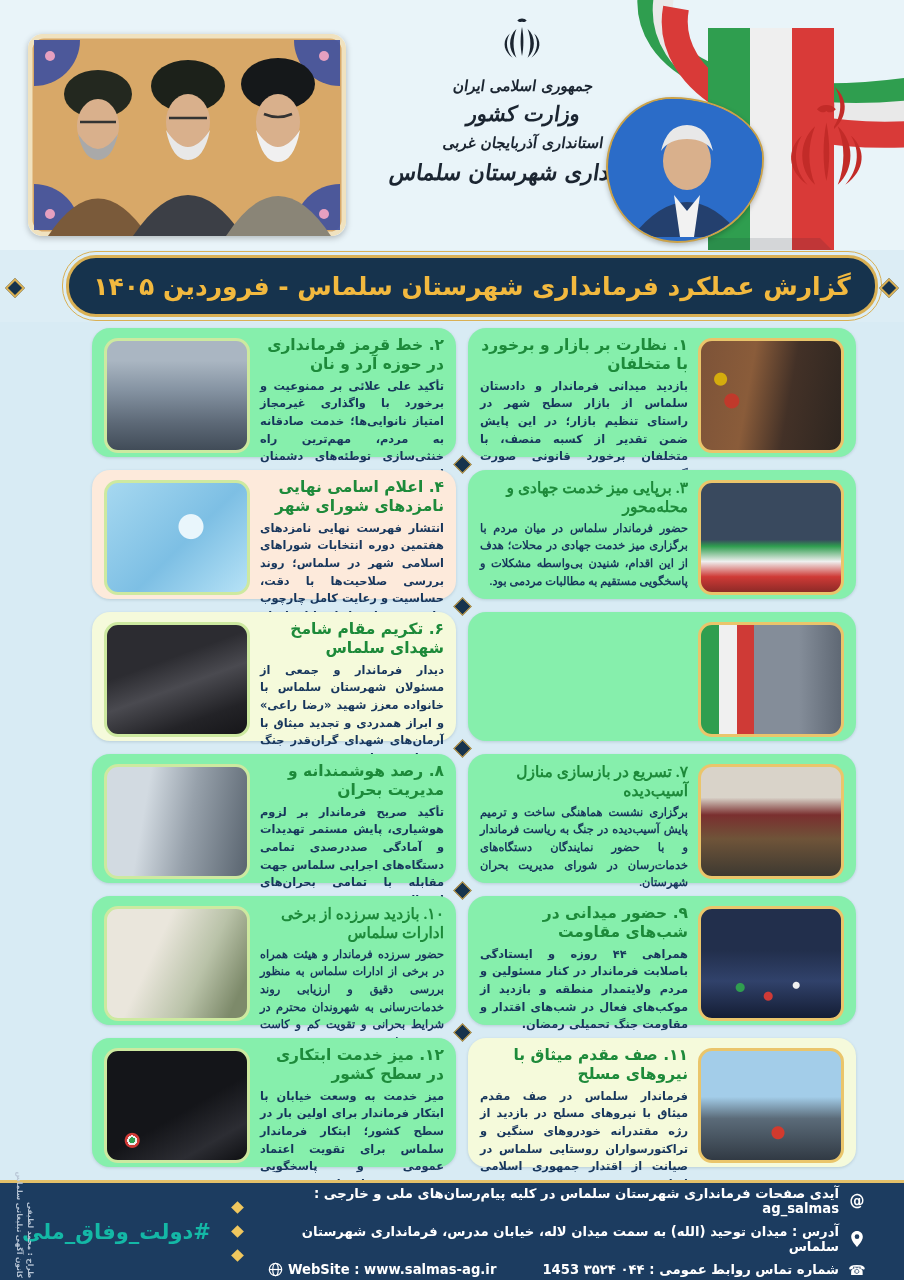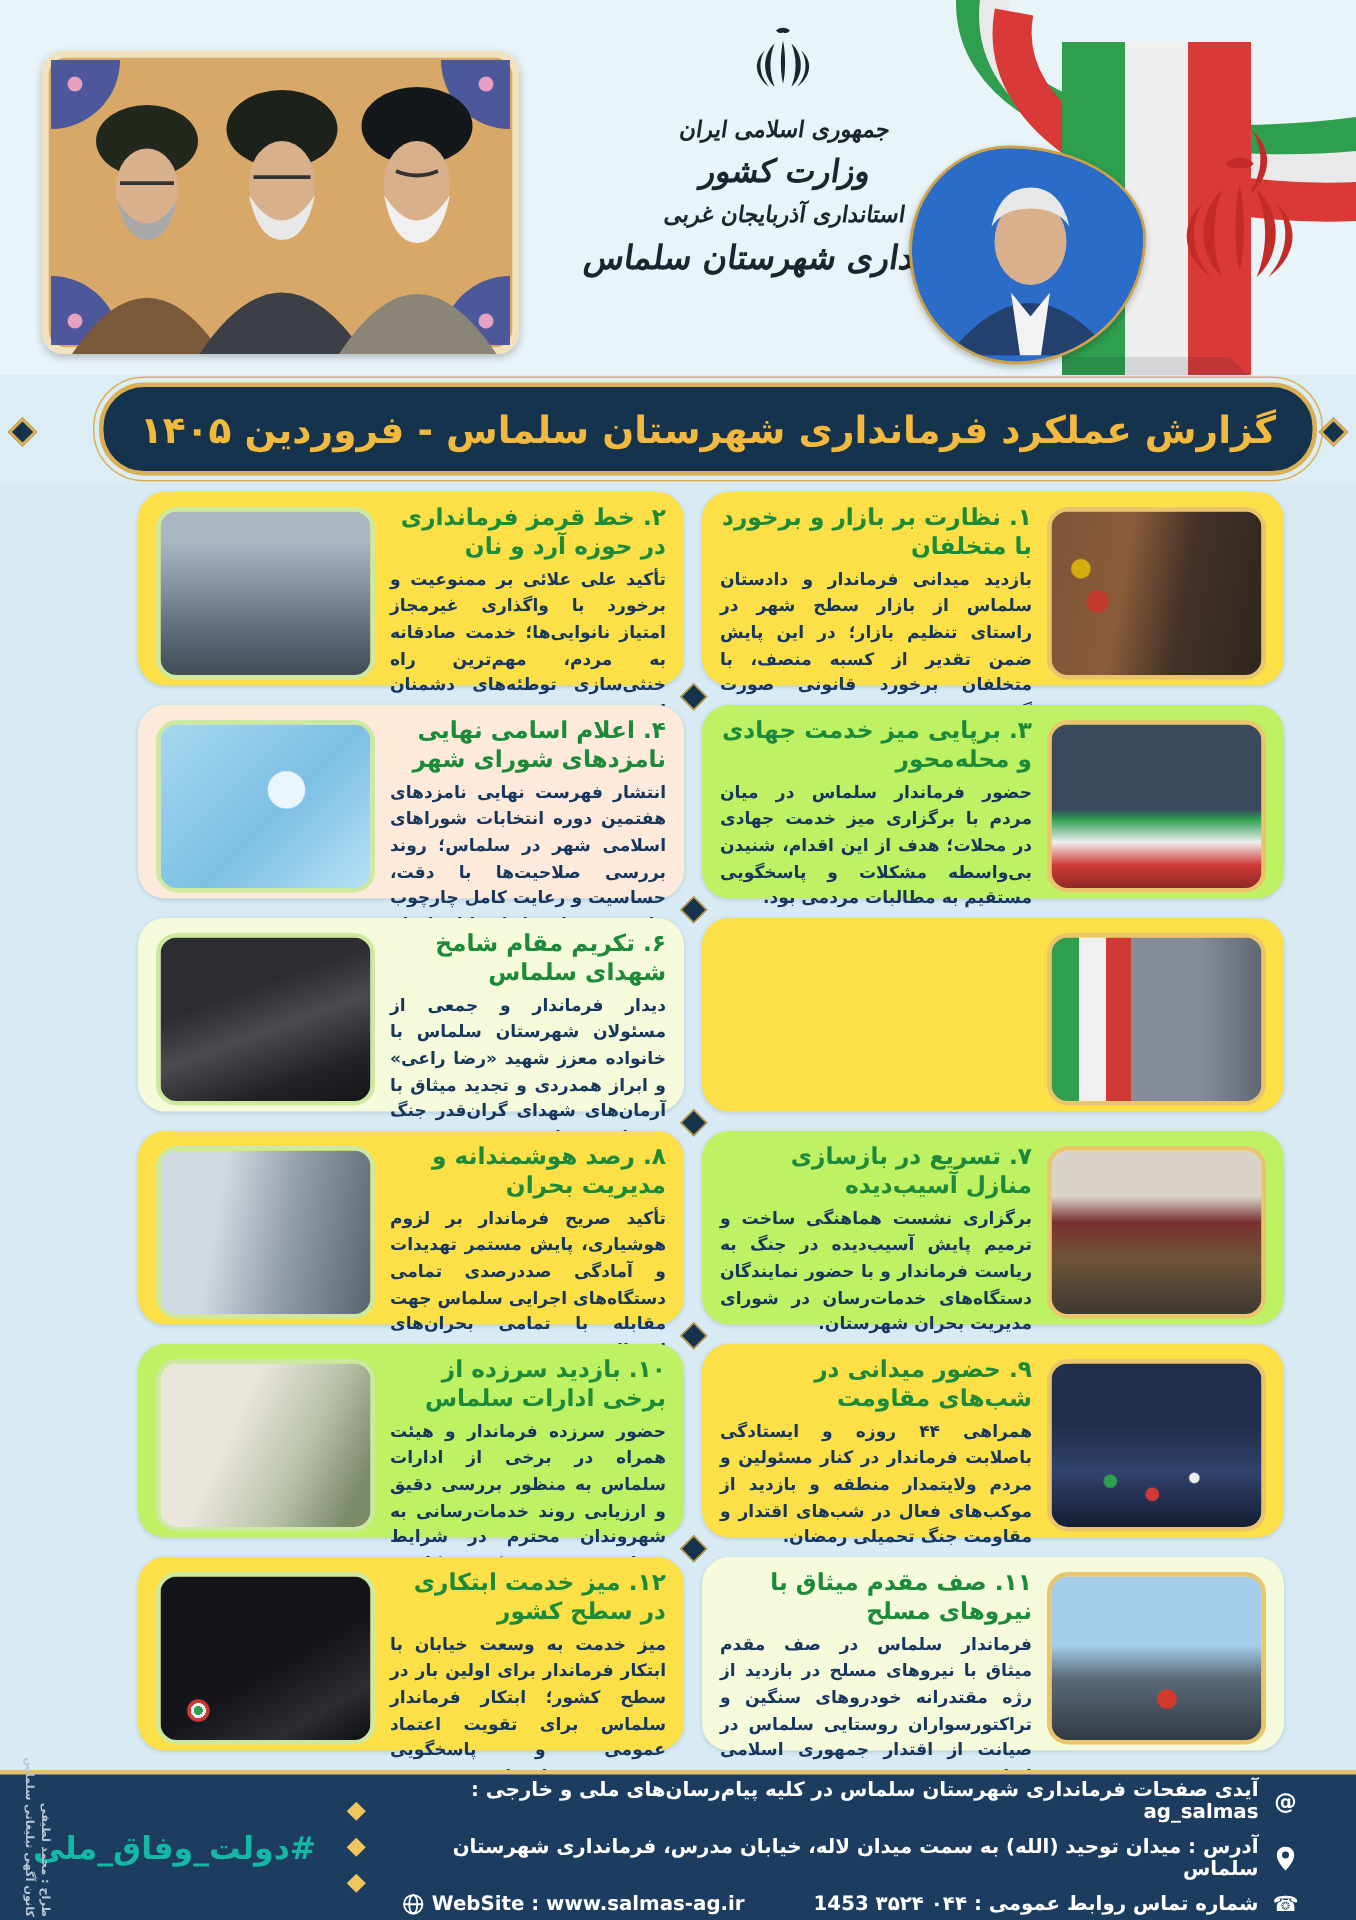--- a/index.html
+++ b/index.html
@@ -34,21 +34,21 @@
   .edge-d.l{left:8px;} .edge-d.r{right:8px;}
 
   
   .cards{position:relative;height:858px;background:#d8ebf4;
          padding:6px 48px 0 92px;box-sizing:border-box;
          display:flex;gap:12px;}
   .col{display:flex;flex-direction:column;gap:13px;}
   .col-right{width:388px;} .col-left{width:364px;}
   .card{height:129px;border-radius:18px;padding:8px 12px;box-sizing:border-box;
         display:flex;gap:10px;align-items:flex-start;box-shadow:0 1px 3px rgba(40,70,90,.18);}
-  .bg-a{background:#fde047;} .bg-b{background:#bef264;}
+  .bg-a{background:#86efac;} .bg-b{background:#86efac;font-family:Liberation Serif, serif;}
   .bg-c{background:#fdeadb;} .bg-d{background:#f5fadb;}
   .photo{flex:0 0 140px;width:140px;height:109px;border-radius:14px;margin-top:2px;}
   .fr-gold{border:3px solid #eac56b;} .fr-green{border:3px solid #cde9a0;}
   .txt{flex:1;min-width:0;}
   .c-title{color:#1d8a3a;font-size:15.5px;font-weight:bold;line-height:1.25;margin-bottom:3px;}
   .c-body{color:#17365c;font-size:11.4px;font-weight:bold;line-height:1.55;text-align:justify;}
   .gut-d{position:absolute;width:11px;height:11px;background:#16334d;border:1.5px solid #caa24a;
          transform:rotate(45deg);left:456px;}
 
   

